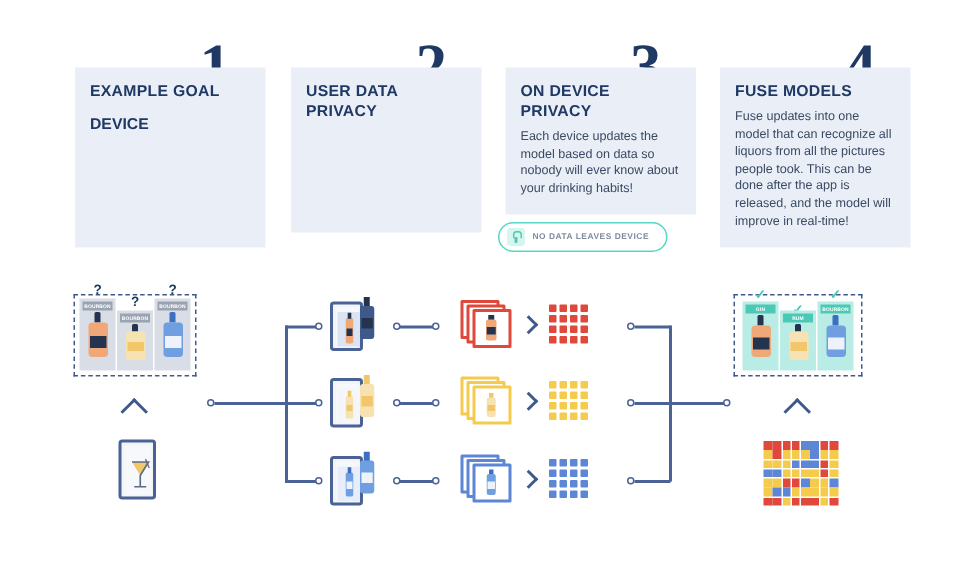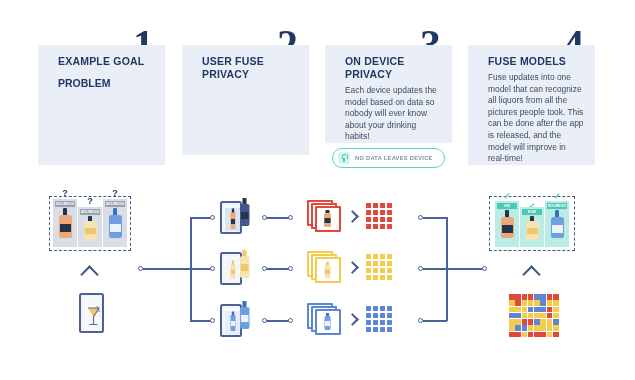--- a/index.html
+++ b/index.html
@@ -9,21 +9,22 @@
     font-family: "Liberation Sans", sans-serif;
     overflow: hidden;
   }
   #stage { position: relative; width: 635px; height: 380px; background: #fff; }
 
   
   .panel {
     position: absolute;
     width: 127px;
     background: #eaeff7;
-    padding: 10px 11px 10px 20px;
+    padding: 10px 11px 10px 10px;
+    margin-left: 12px;
   }
   .panel-title {
     font-size: 10.5px;
     font-weight: bold;
     color: #1f3864;
     letter-spacing: .2px;
     line-height: 13px;
     margin-bottom: 4px;
   }
   .panel-body {
@@ -188,26 +189,26 @@
   }
 </style>
 </head>
 <body>
 
 <div id="stage">
 
   <div class="step-num" style="left:133px; top:26px;">1</div>
   <div class="panel" style="left:38px; top:45px; height:120px;">
     <div class="panel-title">EXAMPLE GOAL</div>
-    <div class="sub-title">PROBLEM</div>
+    <div class="sub-title">DEVICE</div>
   </div>
 
   <div class="step-num" style="left:277px; top:26px;">2</div>
   <div class="panel" style="left:182px; top:45px; height:110px;">
-    <div class="panel-title" style="width:72px;">USER FUSE PRIVACY</div>
+    <div class="panel-title" style="width:72px;">USER DATA PRIVACY</div>
   </div>
 
   <div class="step-num" style="left:420px; top:26px;">3</div>
   <div class="panel" style="left:325px; top:45px; height:98px;">
     <div class="panel-title" style="width:72px;">ON DEVICE PRIVACY</div>
     <div class="panel-body">Each device updates the model based on data so nobody will ever know about your drinking habits!</div>
   </div>
 
   <div class="badge" style="left:332px; top:148px;">
     <span class="lock"></span>

